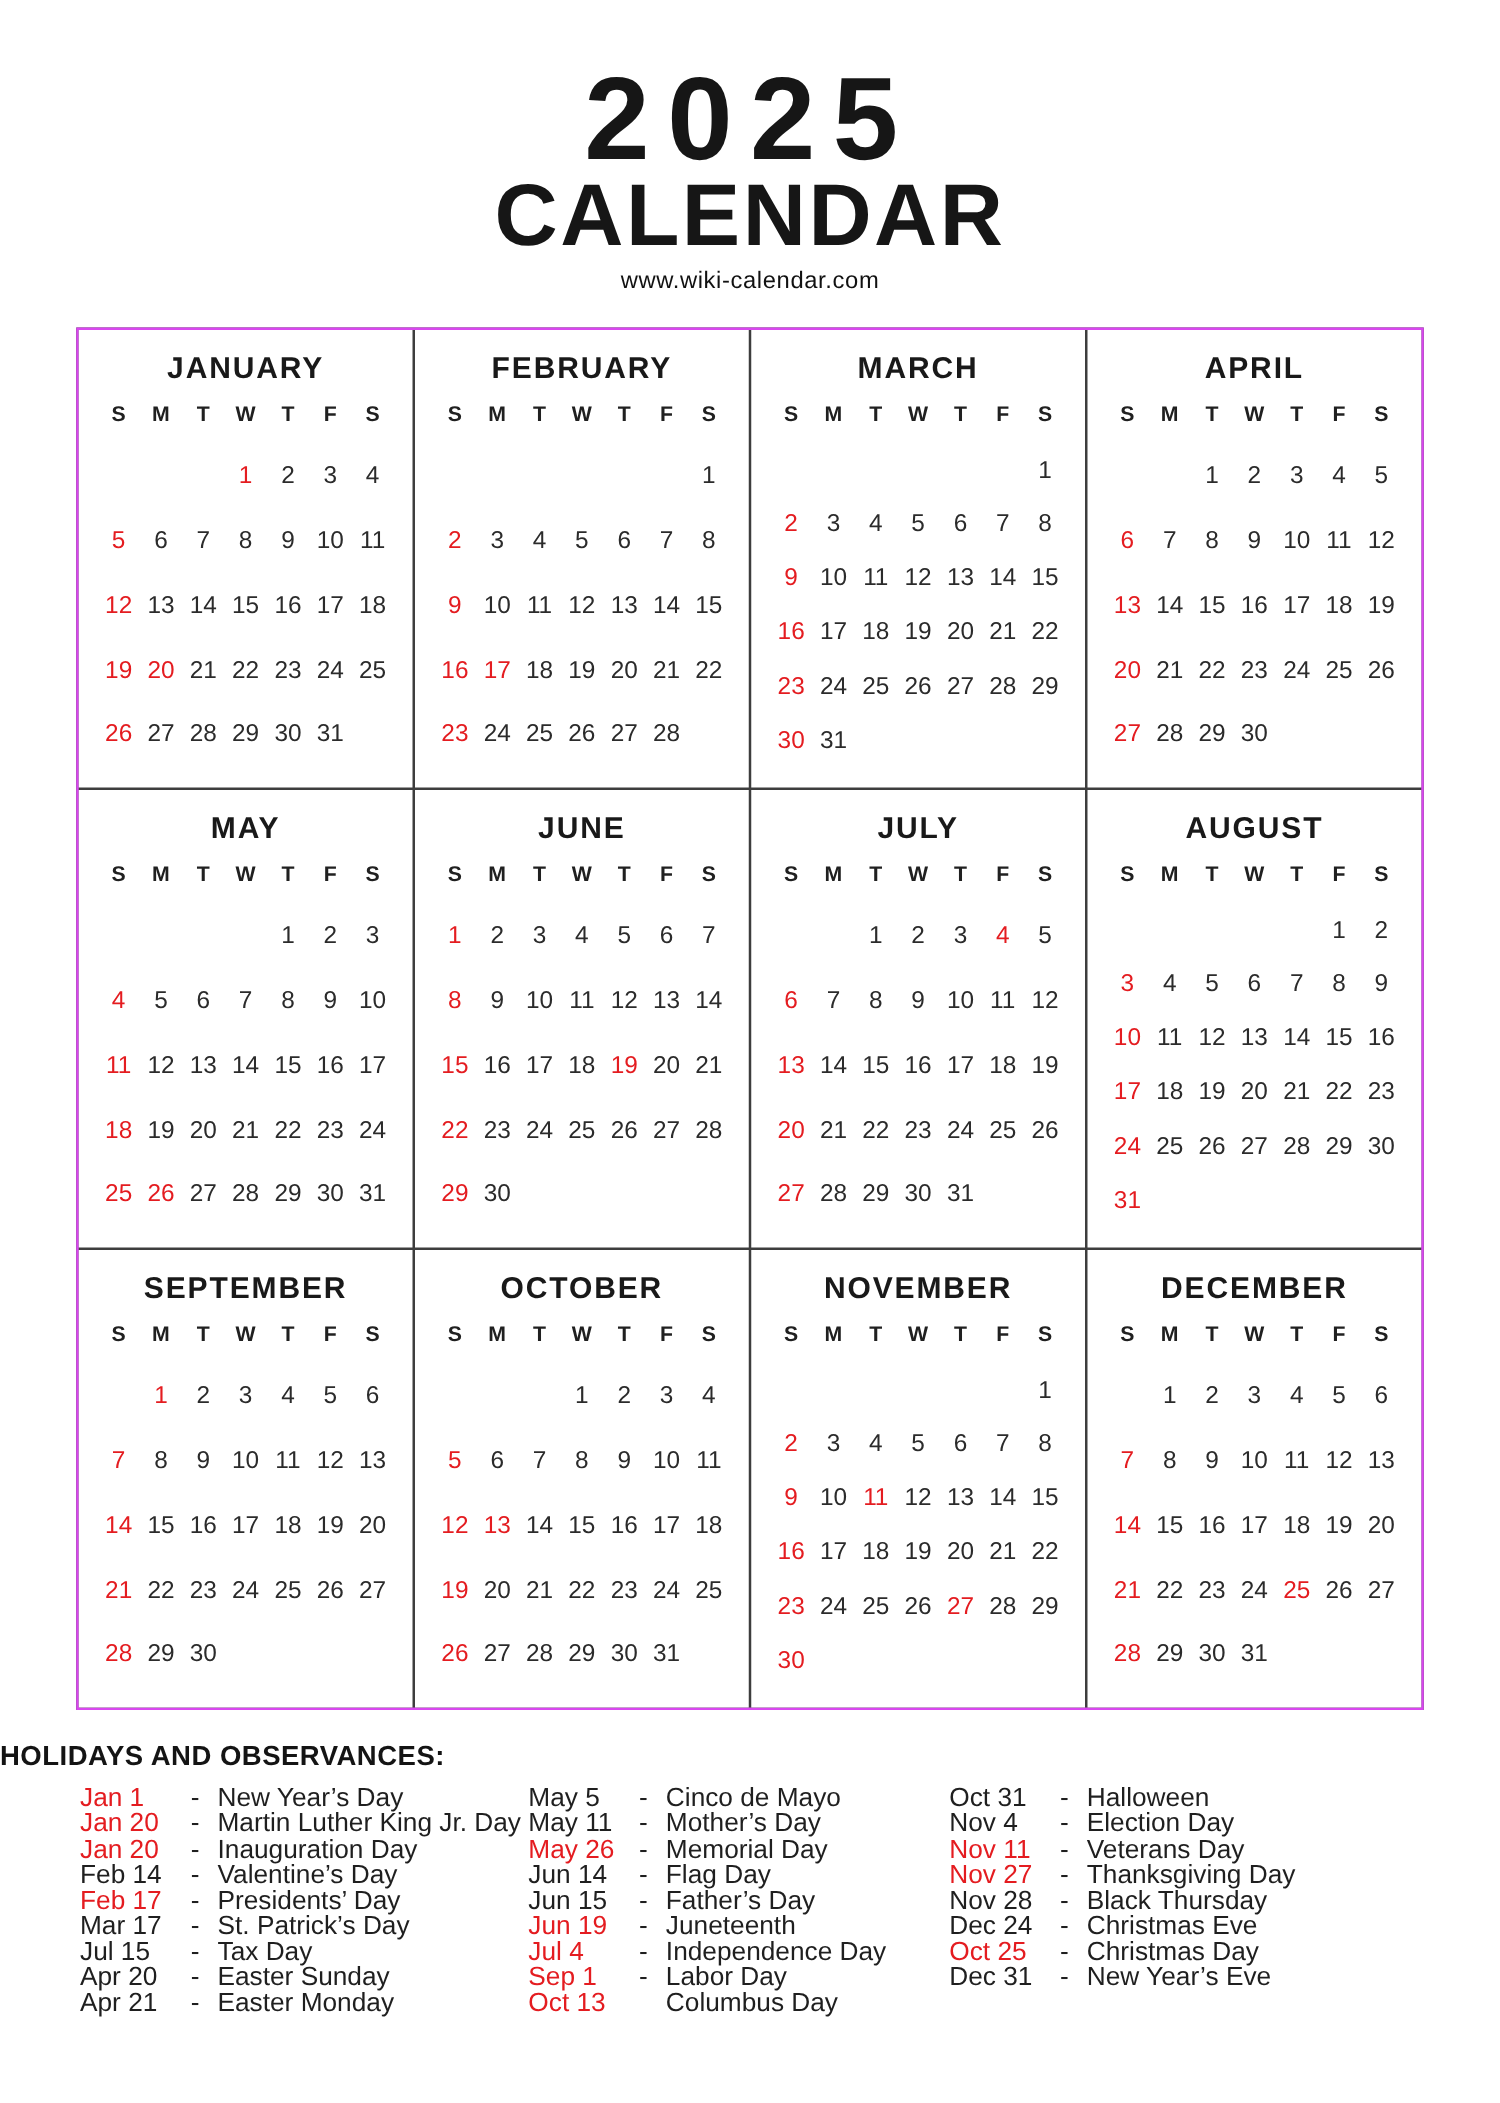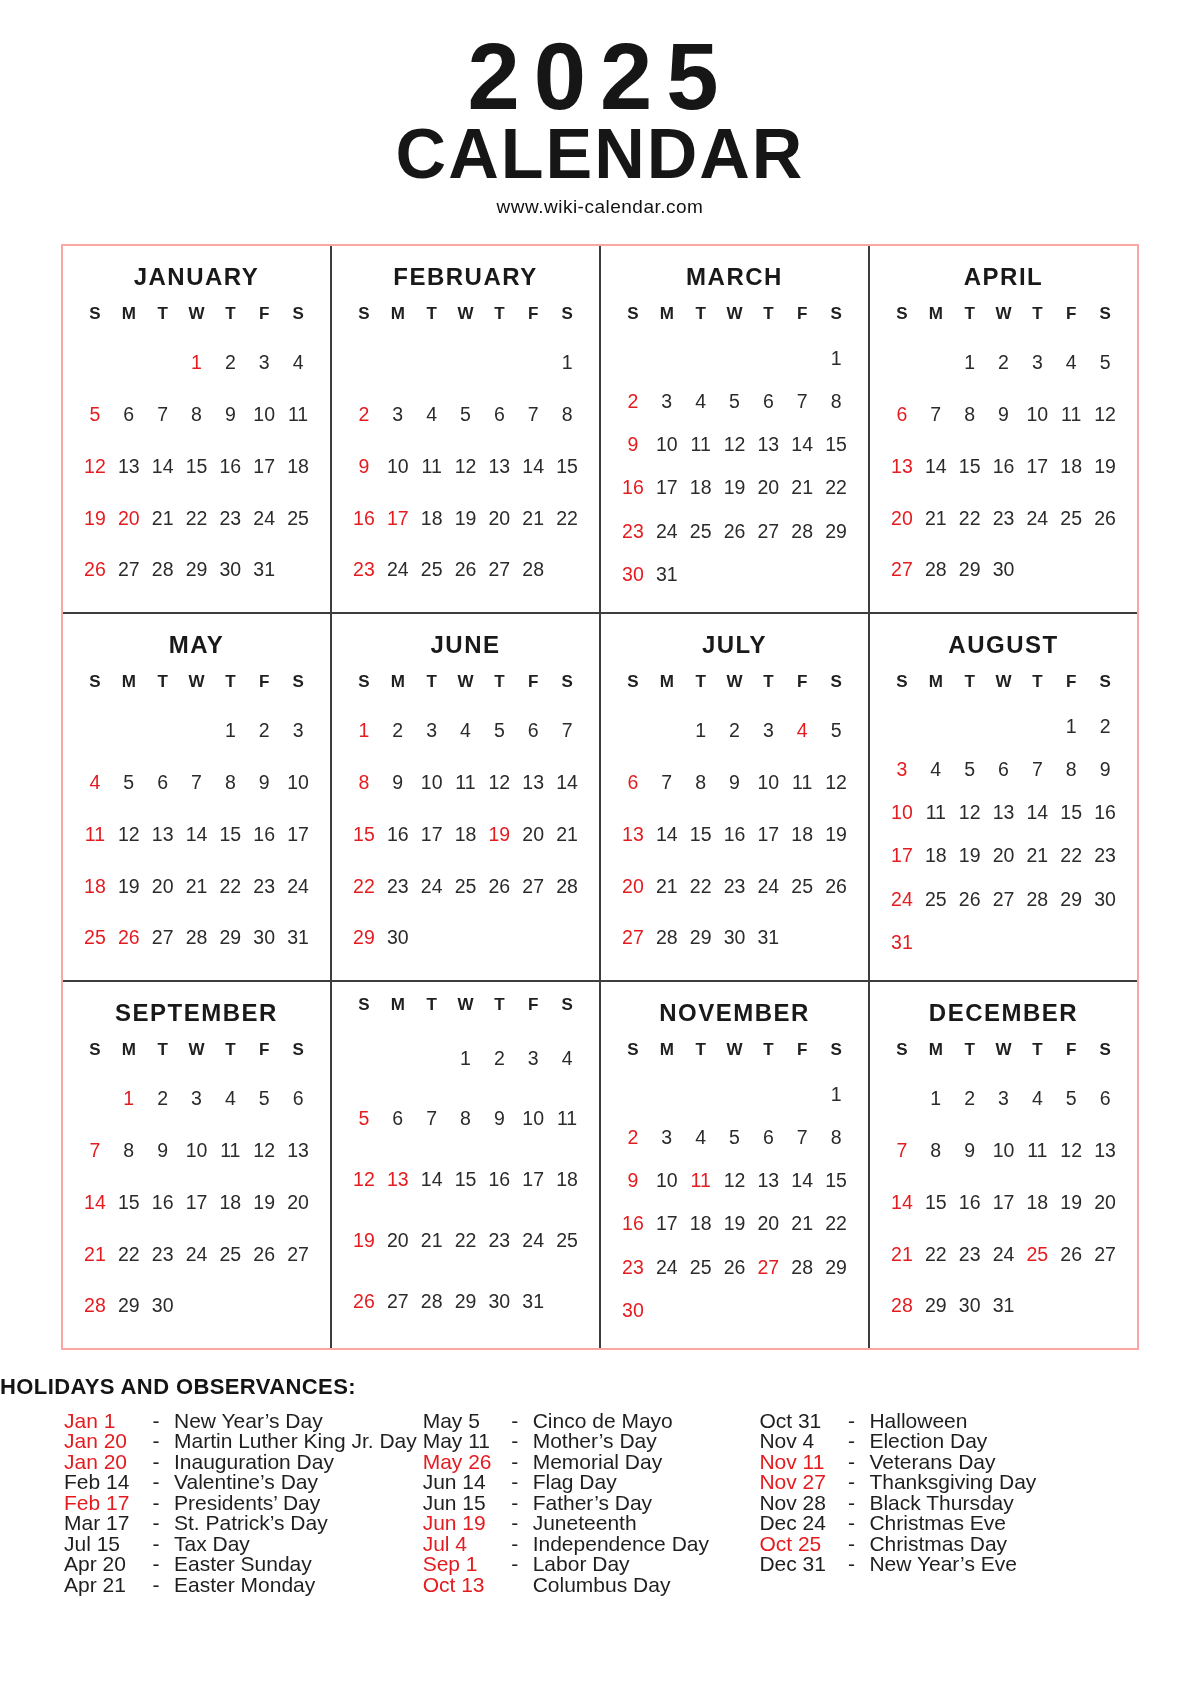--- a/index.html
+++ b/index.html
@@ -7,38 +7,38 @@
   .page {
     position:relative;
     width:1200px; height:1682px;
     margin:0 auto;
     background:#ffffff;
     font-family:"Liberation Sans", sans-serif;
     color:#1e1e1e;
     overflow:hidden;
   }
   
-  .header { padding-top:32px; text-align:center; }
+  .header { padding-top:50px; text-align:center; }
   .title-year {
     font-size:94px; font-weight:700; line-height:0.95;
     letter-spacing:14px; color:#161616;
   }
   .title-word {
     font-size:70px; font-weight:700; line-height:0.95;
     letter-spacing:2px; color:#161616;
   }
   .title-url {
     margin-top:8px; font-size:19px; font-weight:400;
     letter-spacing:0.5px; color:#111111;
   }
   
   .calendar-grid {
     width:1078px; margin:26px auto 0;
     display:grid; grid-template-columns:repeat(4,1fr);
-    border:2px solid #fca5a5;
+    border:2px solid #d946ef;
     background:#3d3d3d; grid-gap:2px;
   }
   .month-box {
     background:#ffffff; height:366px;
     display:flex; flex-direction:column;
   }
   .month-title {
     text-align:center; font-weight:700; font-size:24px;
     letter-spacing:1.5px; padding-top:17px; color:#191919;
   }
@@ -516,20 +516,21 @@
           <div class="day-cell red">28</div>
           <div class="day-cell">29</div>
           <div class="day-cell">30</div>
           <div class="day-cell"></div>
           <div class="day-cell"></div>
           <div class="day-cell"></div>
           <div class="day-cell"></div>
         </div>
       </div>
       <div class="month-box">
+        <div class="month-title">OCTOBER</div>
         <div class="month-table">
           <div class="dow-cell">S</div>
           <div class="dow-cell">M</div>
           <div class="dow-cell">T</div>
           <div class="dow-cell">W</div>
           <div class="dow-cell">T</div>
           <div class="dow-cell">F</div>
           <div class="dow-cell">S</div>
           <div class="day-cell"></div>
           <div class="day-cell"></div>

